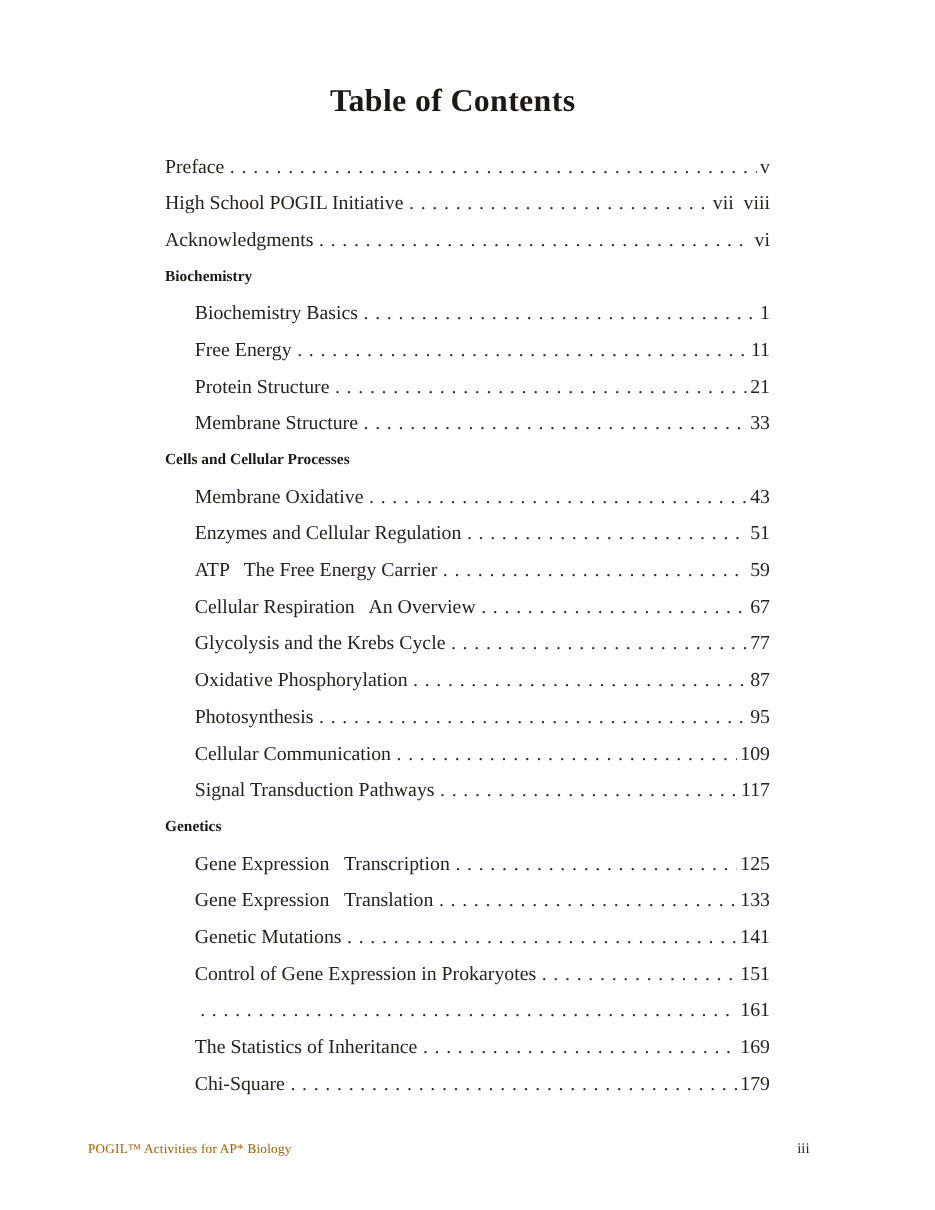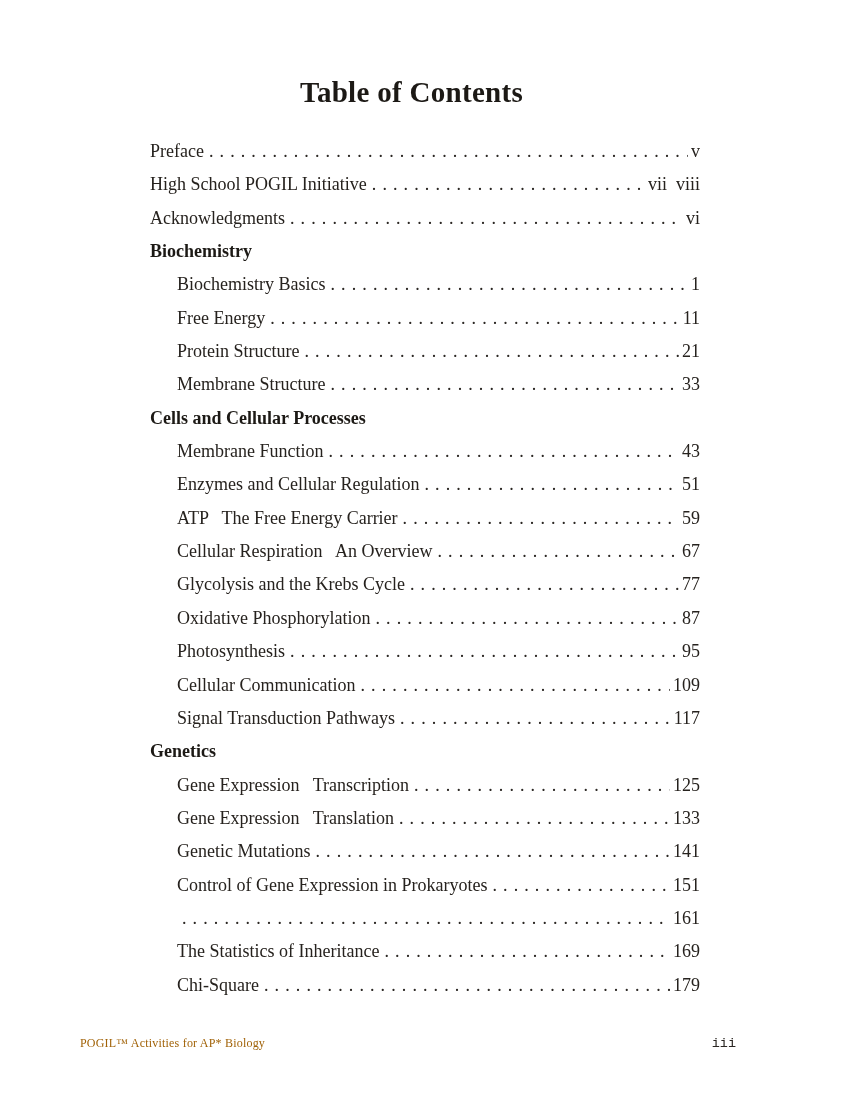--- a/index.html
+++ b/index.html
@@ -40,21 +40,21 @@
     align-items: baseline;
     font-size: 18px;
     line-height: 33.35px;
     color: #26221e;
   }
   .toc-row.indent {
     padding-left: 27px;
   }
   .toc-row.section .toc-label {
     font-weight: bold;
-    font-size: 18px;
+    font-size: 14px;
     color: #1c1915;
   }
   .toc-label {
     white-space: pre;
     flex: 0 0 auto;
   }
   .toc-leader {
     flex: 1 1 auto;
     overflow: hidden;
     white-space: nowrap;
@@ -81,21 +81,20 @@
   }
   .footer-left {
     font-size: 12px;
     color: #a16207;
     letter-spacing: 0.2px;
   }
   .footer-right {
     font-size: 13.5px;
     color: #2a2念622;
     color: #2a2622;
-    font-family: Liberation Mono, monospace;
   }
 </style>
 </head>
 <body>
 
 <div class="page">
 
   <h1 class="toc-title">Table of Contents</h1>
 
   <div class="toc-list">
@@ -145,21 +144,21 @@
       <span class="toc-leader"></span>
       <span class="toc-page">33</span>
     </div>
 
     <div class="toc-row section no-page">
       <span class="toc-label">Cells and Cellular Processes</span>
 
     </div>
 
     <div class="toc-row indent">
-      <span class="toc-label">Membrane Function</span>
+      <span class="toc-label">Membrane Oxidative</span>
       <span class="toc-leader"></span>
       <span class="toc-page">43</span>
     </div>
 
     <div class="toc-row indent">
       <span class="toc-label">Enzymes and Cellular Regulation</span>
       <span class="toc-leader"></span>
       <span class="toc-page">51</span>
     </div>
 

